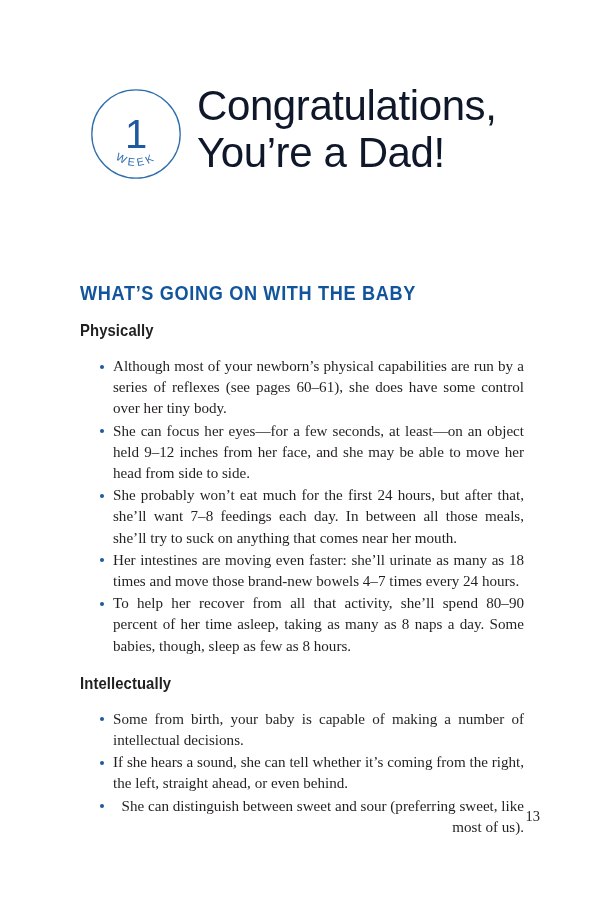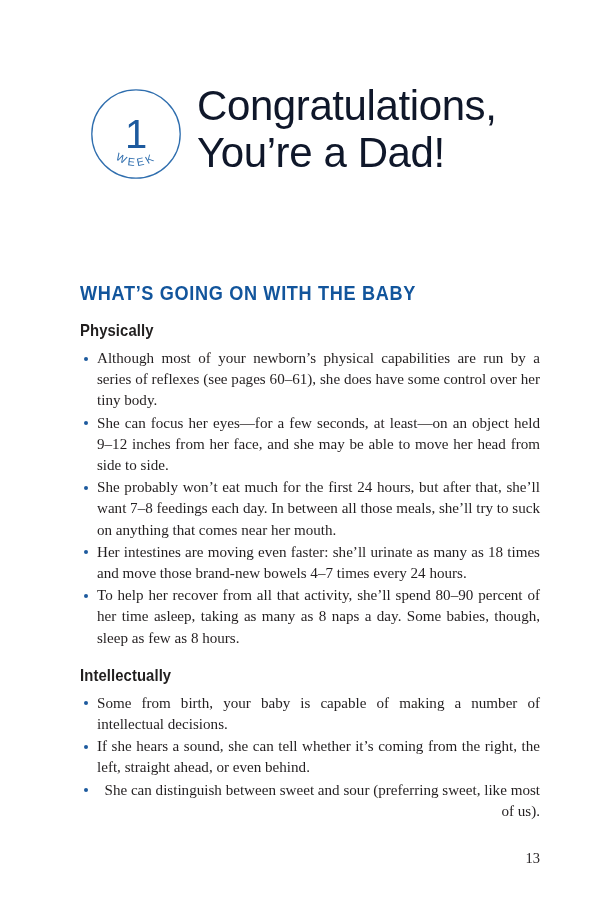--- a/index.html
+++ b/index.html
@@ -93,21 +93,21 @@
     transform: scaleX(0.9);
     transform-origin: left center;
     letter-spacing: 0.1px;
   }
   .sub-heading.second {
     margin-top: 17px;
   }
 
   ul.bullets {
     list-style: none;
-    margin: 0;
+    margin: 16px;
     padding: 0;
   }
   ul.bullets li {
     position: relative;
     padding-left: 17px;
     margin: 0 0 1px 0;
     font-family: "Liberation Serif", "DejaVu Serif", serif;
     font-size: 15.1px;
     line-height: 21.2px;
     color: #231f20;
@@ -130,21 +130,20 @@
 
   .page-number {
     position: absolute;
     left: 0;
     top: 808px;
     width: 540px;
     text-align: right;
     font-family: "Liberation Serif", "DejaVu Serif", serif;
     font-size: 14.5px;
     color: #231f20;
-    margin-top: 42px;
   }
 </style>
 </head>
 <body>
 
 <div class="page">
 
   <div class="header">
 
     <div class="week-badge">

